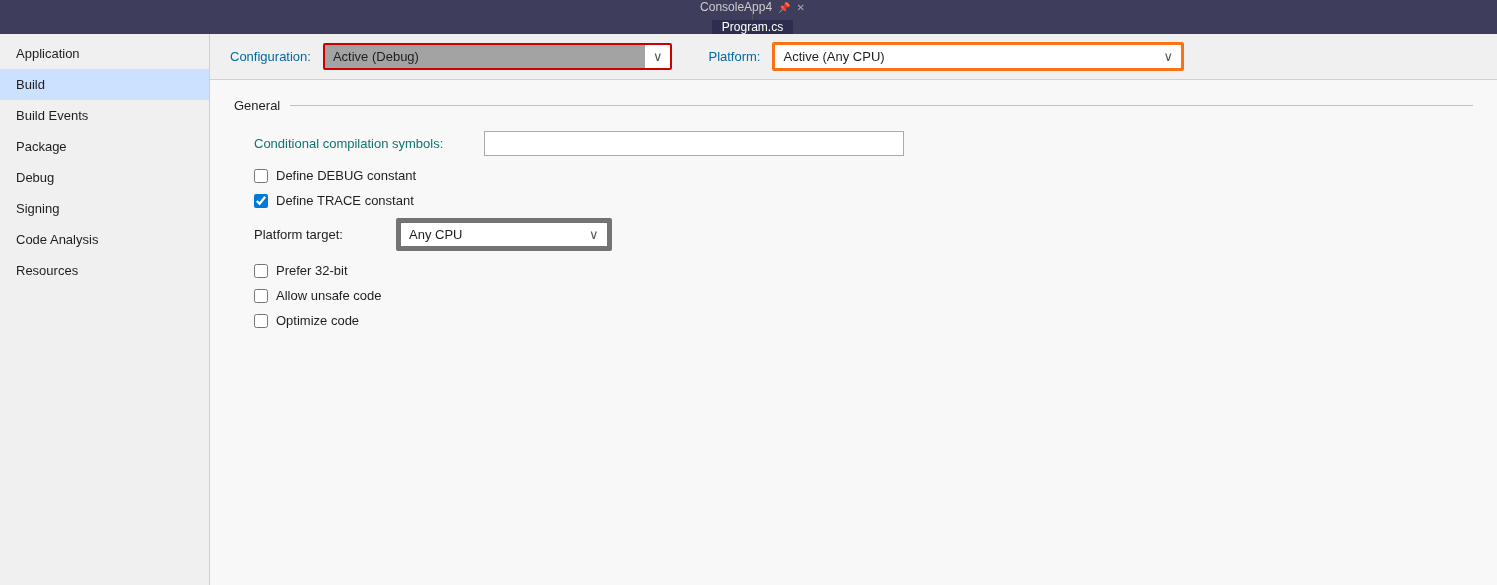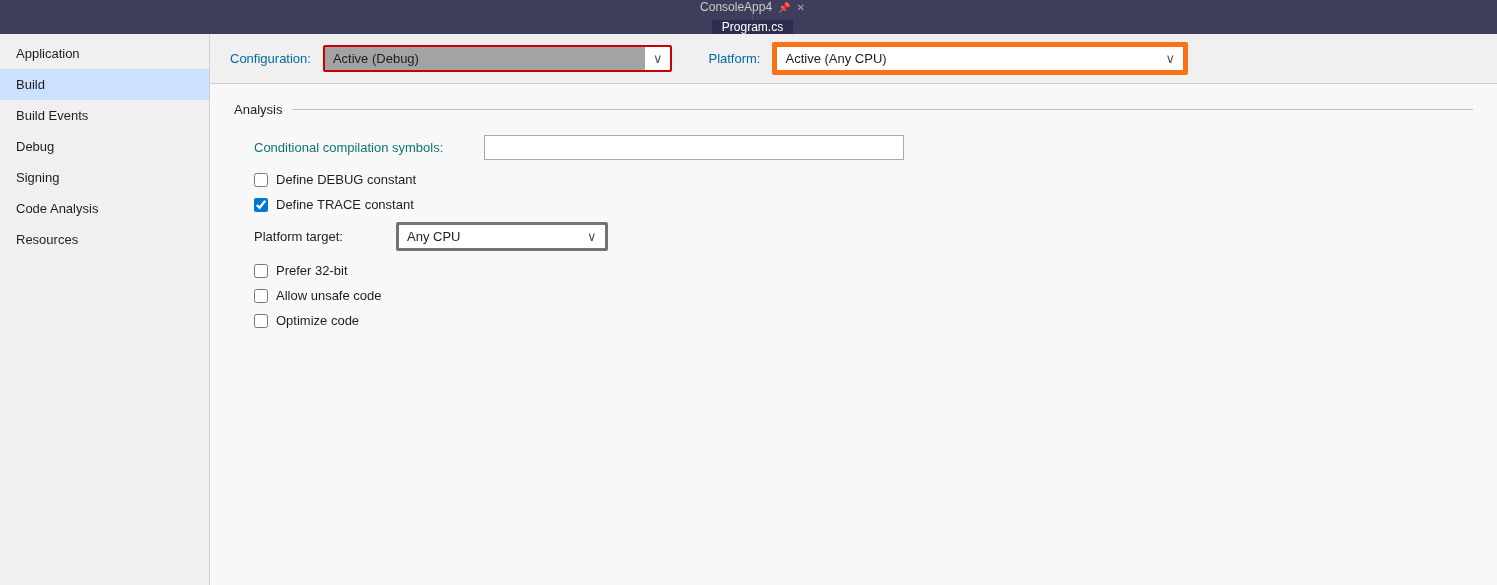--- a/index.html
+++ b/index.html
@@ -109,21 +109,21 @@
       outline: none;
       cursor: pointer;
     }
     .config-arrow {
       padding: 4px 8px;
       color: #555;
       background: #fff;
       pointer-events: none;
     }
     .platform-select-wrapper {
-      border: 5px solid #f97316;
+      border: 3px solid #f97316;
       border-radius: 2px;
       display: flex;
       align-items: center;
       background: #fff;
     }
     .platform-select {
       appearance: none;
       background: #fff;
       border: none;
       padding: 4px 8px;
@@ -207,21 +207,21 @@
       margin-bottom: 12px;
       padding-left: 20px;
       gap: 12px;
     }
     .platform-row-label {
       font-size: 13px;
       color: #1e1e1e;
       min-width: 130px;
     }
     .platform-target-select-wrapper {
-      border: 3px solid #737373;
+      border: 5px solid #737373;
       border-radius: 2px;
       display: flex;
       align-items: center;
       background: #fff;
     }
     .platform-target-select {
       appearance: none;
       background: #fff;
       border: none;
       padding: 4px 8px;
@@ -258,20 +258,23 @@
     <div class="sidebar-item">
       <span>Application</span>
     </div>
     <div class="sidebar-item active">
       <span>Build</span>
     </div>
     <div class="sidebar-item">
       <span>Build Events</span>
     </div>
     <div class="sidebar-item">
+      <span>Package</span>
+    </div>
+    <div class="sidebar-item">
       <span>Debug</span>
     </div>
     <div class="sidebar-item">
       <span>Signing</span>
     </div>
     <div class="sidebar-item">
       <span>Code Analysis</span>
     </div>
     <div class="sidebar-item">
       <span>Resources</span>
@@ -299,21 +302,21 @@
           <option>x86</option>
           <option>x64</option>
         </select>
         <span class="platform-arrow">∨</span>
       </div>
     </div>
 
     <div class="section-content">
 
       <div class="section-header">
-        <span class="section-header-text">Analysis</span>
+        <span class="section-header-text">General</span>
         <div class="section-header-line"></div>
       </div>
 
       <div class="form-row">
         <span class="form-label">Conditional compilation symbols:</span>
         <input class="form-input-text" type="text" value="" style="">
       </div>
 
       <div class="checkbox-row">
         <input type="checkbox" id="debug-cb" style="">

